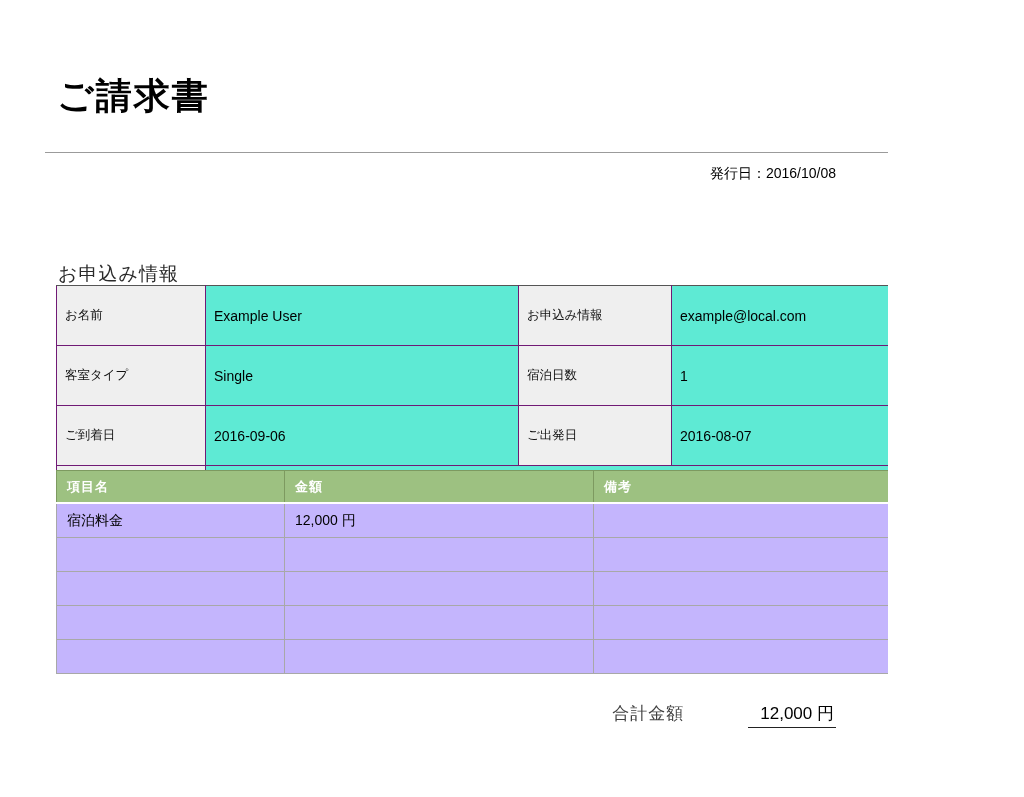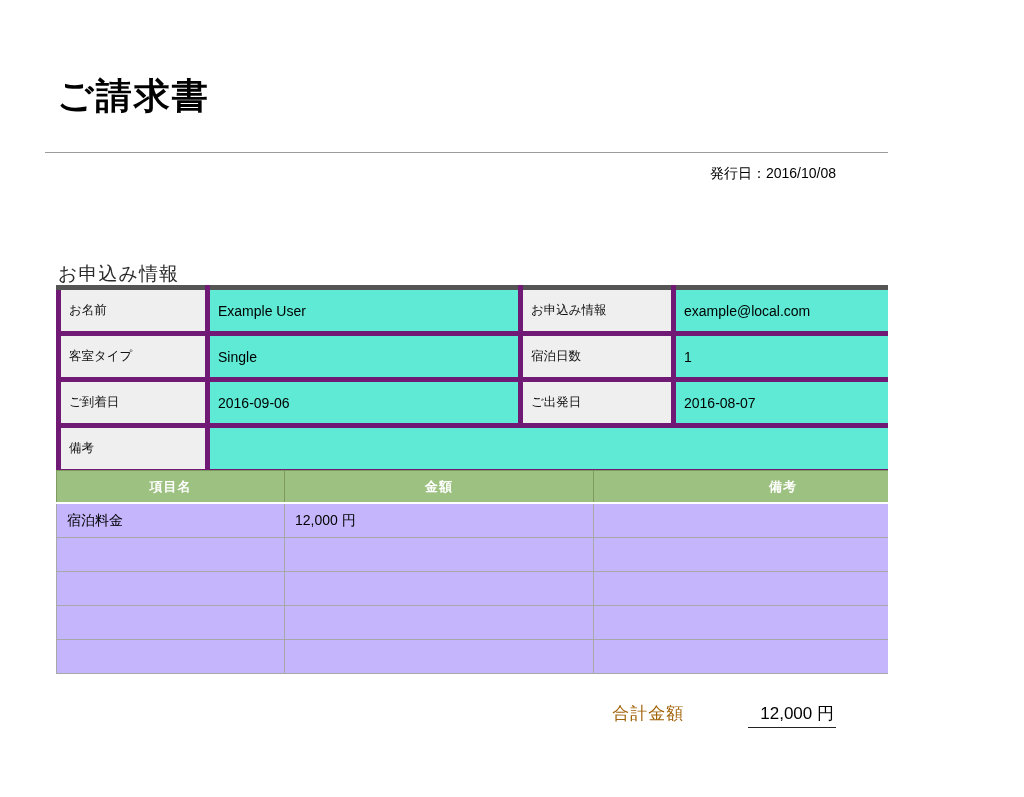--- a/index.html
+++ b/index.html
@@ -22,49 +22,49 @@
     position:absolute; left:58px; top:261px;
     font-size:19px; color:#2b2b2b; letter-spacing:1px;
   }
 
   
   .info-table {
     position:absolute; left:56px; top:285px; width:916px;
     border-collapse:collapse; table-layout:fixed;
   }
   .info-table td {
-    border:5px solid #701a75; height:33px; padding:4px 8px;
+    border:1px solid #701a75; height:33px; padding:13px 8px;
     vertical-align:middle; overflow:hidden; white-space:nowrap;
   }
   .info-table tr:first-child td { border-top-color:#555; }
   .info-table td.lbl { background:#efefef; font-size:12.5px; color:#111; }
   .info-table td.val { font-size:14px; color:#000; background:#5eead4; }
 
   
   .items-table {
     position:absolute; left:56px; top:470px; width:916px;
     border-collapse:collapse; table-layout:fixed;
   }
   .items-table th {
     background:#9dc181; color:#ffffff; font-size:13px; font-weight:bold;
-    text-align:center; padding:0 10px; height:31px;
+    text-align:left; padding:0 10px; height:31px;
     border:1px solid #7d9a60; border-bottom:2px solid #ffffff;
     vertical-align:middle; letter-spacing:1px;
   }
   .items-table td {
     border:1px solid #a8a8a8; height:33px; padding:0 10px;
     font-size:14px; vertical-align:middle; background:#c4b5fd; white-space:nowrap;
   }
 
   
   .total {
     position:absolute; top:702px; right:52px;
     display:flex; align-items:baseline;
   }
-  .total-label { font-size:17px; color:#a16207; margin-right:64px; letter-spacing:1px; }
+  .total-label { font-size:17px; color:#404040; margin-right:64px; letter-spacing:1px; }
   .total-value {
     font-size:17px; color:#000;
     border-bottom:1px solid #222; padding:0 2px 2px 12px;
   }
 </style>
 </head>
 <body>
 
 <div class="page">
 

